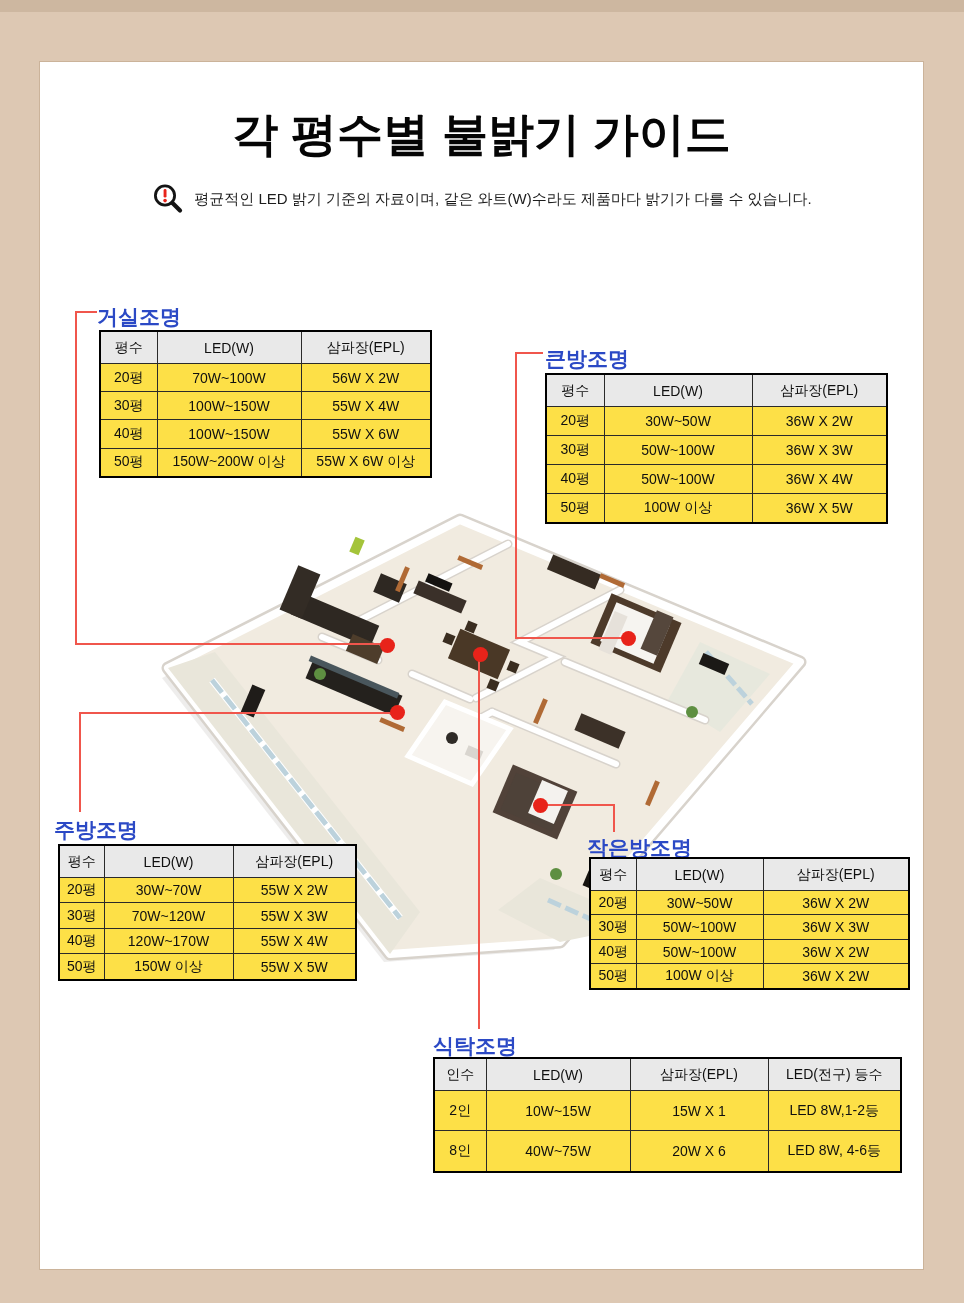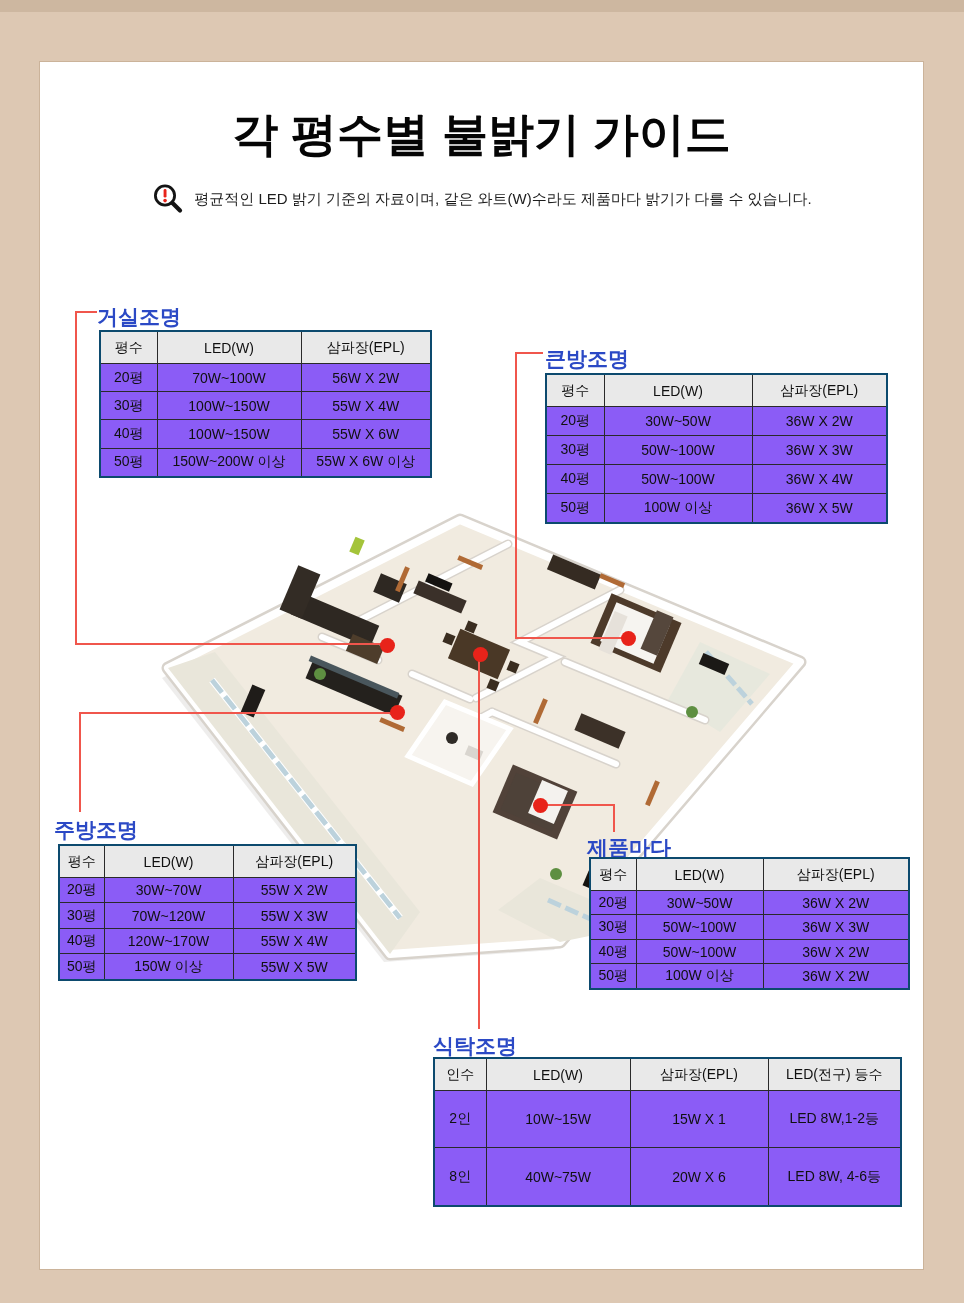--- a/index.html
+++ b/index.html
@@ -8,21 +8,21 @@
         font-family:"Liberation Sans","DejaVu Sans",sans-serif;overflow:hidden;margin:12px auto;}
   .panel{position:absolute;left:40px;top:50px;width:883px;height:1207px;background:#ffffff;
          box-shadow:0 0 0 1px rgba(170,140,110,.35);}
   .title{position:absolute;left:40px;top:92px;width:883px;text-align:center;
          font-size:46px;font-weight:900;color:#050505;letter-spacing:0px;}
   .notice{position:absolute;left:40px;top:170px;width:883px;display:flex;align-items:center;
           justify-content:center;gap:9px;font-size:15px;color:#1d1d1d;}
   .seclabel{position:absolute;font-size:21px;font-weight:bold;color:#2b49c5;white-space:nowrap;}
   .tblwrap{position:absolute;}
   .tblwrap table{width:100%;height:100%;border-collapse:collapse;table-layout:fixed;
-                 background:#8b5cf6;border:2px solid #0c4a6e;}
+                 background:#fde047;border:2px solid #000000;}
   .tblwrap th{background:#e9e9e9;font-weight:normal;font-size:15px;height:31px;}
   .tblwrap th,.tblwrap td{border:1px solid #2a2a2a;text-align:center;vertical-align:middle;
                  font-size:14px;color:#101010;padding:0;white-space:nowrap;overflow:hidden;}
   .rline{position:absolute;background:#f0564c;}
   .rdot{position:absolute;width:15px;height:15px;border-radius:50%;background:#e8231a;}
   .fplan{position:absolute;left:150px;top:492px;}
 </style>
 </head>
 <body>
 
@@ -131,21 +131,21 @@
       <line x1="21.5" y1="21" x2="29" y2="28.5" stroke="#141414" stroke-width="4.2" stroke-linecap="round"></line>
       <rect x="12.6" y="7" width="2.9" height="8.6" rx="1.4" fill="#e8231a"></rect>
       <circle cx="14.05" cy="18.6" r="1.8" fill="#e8231a"></circle>
     </svg>
     <span>평균적인 LED 밝기 기준의 자료이며, 같은 와트(W)수라도 제품마다 밝기가 다를 수 있습니다.</span>
   </div>
 
   <div class="seclabel" style="left:97px;top:291px;">거실조명</div>
   <div class="seclabel" style="left:545px;top:333px;">큰방조명</div>
   <div class="seclabel" style="left:54px;top:804px;">주방조명</div>
-  <div class="seclabel" style="left:587px;top:822px;">제품마다</div>
+  <div class="seclabel" style="left:587px;top:822px;">작은방조명</div>
   <div class="seclabel" style="left:433px;top:1020px;text-align:center;">식탁조명</div>
 
   <div class="tblwrap" style="left:99px;top:318px;width:331px;height:148px;">
       <table>
         <colgroup>
           <col style="width: 57px;">
           <col style="width: 144px;">
           <col style="width: 130px;">
         </colgroup>
         <thead>
@@ -286,21 +286,21 @@
             <td>36W X 2W</td>
           </tr>
           <tr>
             <td>50평</td>
             <td>100W 이상</td>
             <td>36W X 2W</td>
           </tr>
         </tbody>
       </table>
     </div>
-  <div class="tblwrap" style="left:433px;top:1045px;width:467px;height:150px;">
+  <div class="tblwrap" style="left:433px;top:1045px;width:467px;height:116px;">
       <table>
         <colgroup>
           <col style="width: 52px;">
           <col style="width: 144px;">
           <col style="width: 138px;">
           <col style="width: 133px;">
         </colgroup>
         <thead>
           <tr>
             <th>인수</th>

